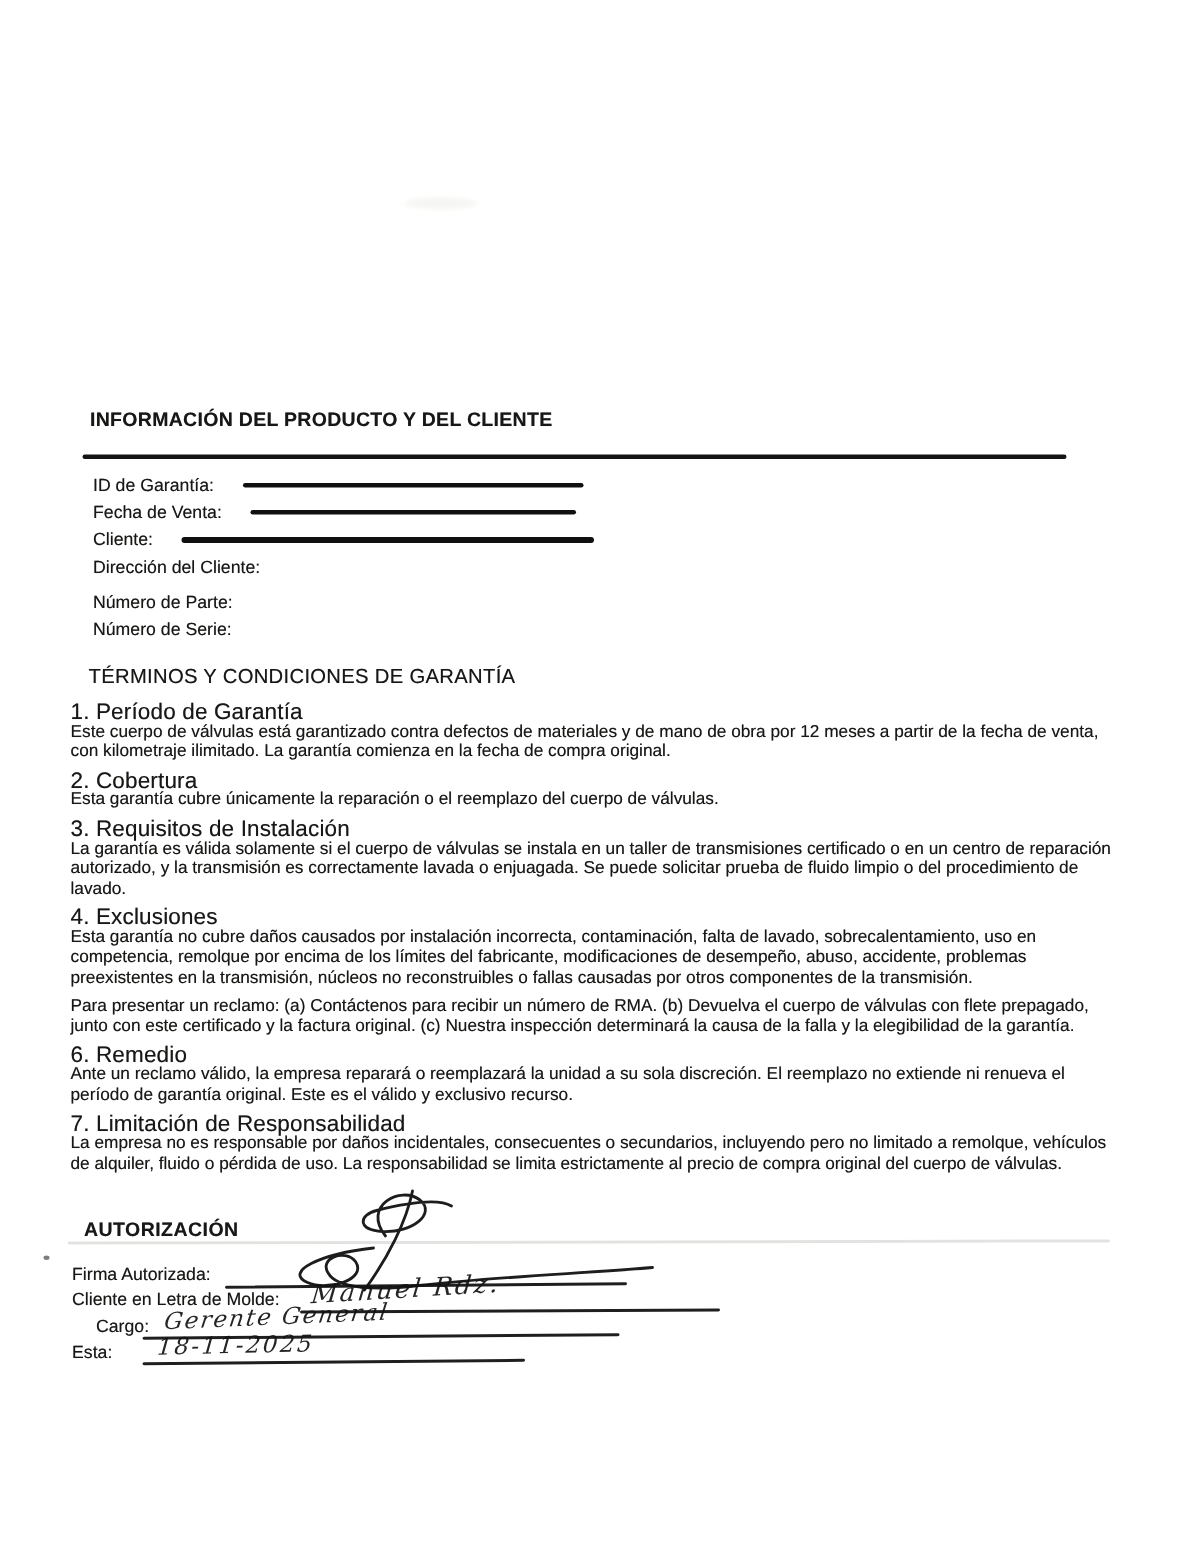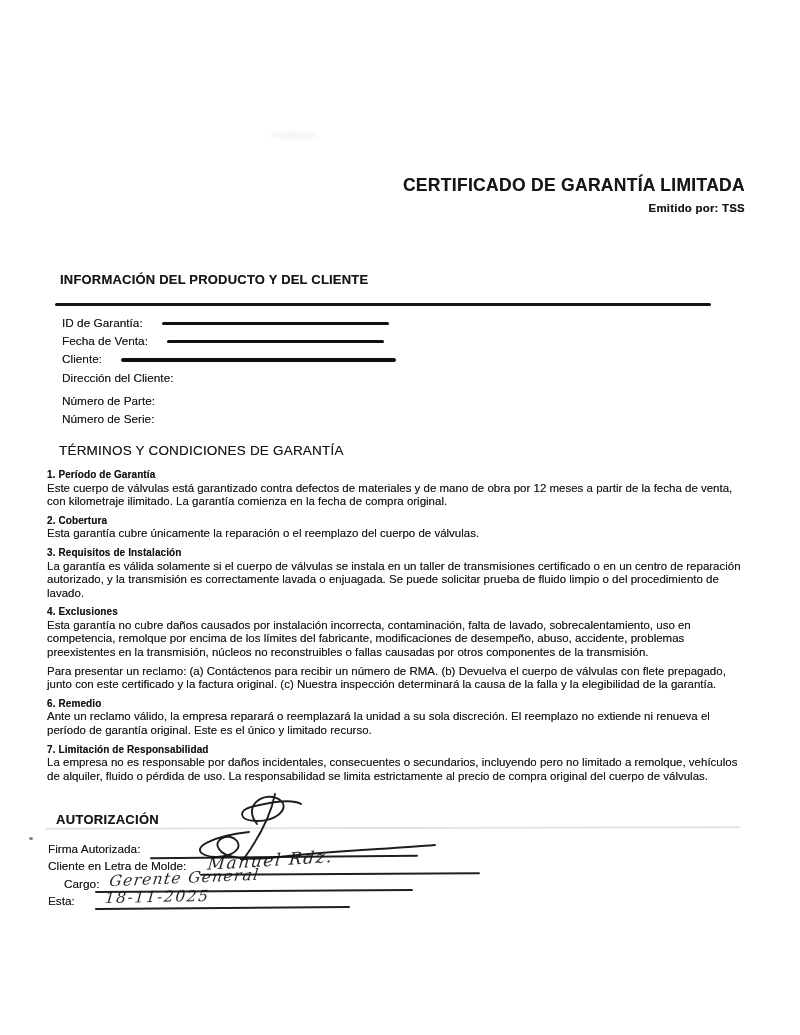--- a/index.html
+++ b/index.html
@@ -35,21 +35,21 @@
   .info-fields{position:absolute;left:62px;top:314px;font-size:11.8px;}
   .ifrow{display:flex;align-items:center;height:18.2px;white-space:nowrap;gap:12px;}
   .ifrow .lbl{display:inline-block;}
   .redact{display:inline-block;height:3.4px;background:#141414;border-radius:2px;margin-left:7px;margin-top:1px;}
   .w-id{width:227px;} .w-fv{width:217px;} .w-cl{width:275px;}
 
   .part-fields{position:absolute;left:62px;top:393px;font-size:11.8px;line-height:17.6px;white-space:nowrap;}
 
   
   .clauses{position:absolute;left:47px;top:468px;width:711px;}
-  .clause h3{margin:0;font-size:10px;font-weight:700;line-height:13.5px;letter-spacing:.1px;}
+  .clause h3{margin:0;font-size:15px;font-weight:400;line-height:13.5px;letter-spacing:.1px;}
   .clause p{margin:0 0 5.5px 0;font-size:11.5px;line-height:13.4px;white-space:pre-line;}
 
   
   .faint-line{position:absolute;left:45px;top:827px;width:695px;height:2px;background:rgba(0,0,0,.12);border-radius:1px;transform:rotate(-.12deg);}
   .artifact-dot{position:absolute;left:29px;top:837px;width:4px;height:3px;background:rgba(0,0,0,.5);border-radius:50%;}
   .smudge{position:absolute;left:268px;top:131px;width:52px;height:9px;background:rgba(0,0,0,.05);border-radius:50%;filter:blur(2px);}
 
   
   .auth{position:absolute;left:48px;top:838px;width:560px;height:90px;font-size:11.8px;}
   .auth .albl{position:absolute;white-space:nowrap;}
@@ -70,24 +70,20 @@
 
   .sig-svg{position:absolute;left:135px;top:-48px;}
 </style>
 </head>
 <body>
 
 <div class="page">
 
   <div class="smudge"></div>
 
-  <header class="title-block">
-    <div class="doc-title ink">CERTIFICADO DE GARANTÍA LIMITADA</div>
-    <div class="issued-by ink">Emitido por: TSS</div>
-  </header>
 
   <h2 class="info-heading ink">INFORMACIÓN DEL PRODUCTO Y DEL CLIENTE</h2>
 
   <div class="rule"></div>
 
   <div class="info-fields">
     <div class="ifrow">
       <span class="lbl ink">ID de Garantía:</span>
       <span class="redact w-id"></span>
     </div>
@@ -133,21 +129,21 @@
 competencia, remolque por encima de los límites del fabricante, modificaciones de desempeño, abuso, accidente, problemas
 preexistentes en la transmisión, núcleos no reconstruibles o fallas causadas por otros componentes de la transmisión.</p>
     </div>
     <div class="clause">
       <p class="ink">Para presentar un reclamo: (a) Contáctenos para recibir un número de RMA. (b) Devuelva el cuerpo de válvulas con flete prepagado,
 junto con este certificado y la factura original. (c) Nuestra inspección determinará la causa de la falla y la elegibilidad de la garantía.</p>
     </div>
     <div class="clause">
       <h3 class="ink">6. Remedio</h3>
       <p class="ink">Ante un reclamo válido, la empresa reparará o reemplazará la unidad a su sola discreción. El reemplazo no extiende ni renueva el
-período de garantía original. Este es el único y limitado recurso.</p>
+período de garantía original. Este es el válido y exclusivo recurso.</p>
     </div>
     <div class="clause">
       <h3 class="ink">7. Limitación de Responsabilidad</h3>
       <p class="ink">La empresa no es responsable por daños incidentales, consecuentes o secundarios, incluyendo pero no limitado a remolque, vehículos
 de alquiler, fluido o pérdida de uso. La responsabilidad se limita estrictamente al precio de compra original del cuerpo de válvulas.</p>
     </div>
   </section>
 
   <h2 class="auth-heading ink">AUTORIZACIÓN</h2>
 

